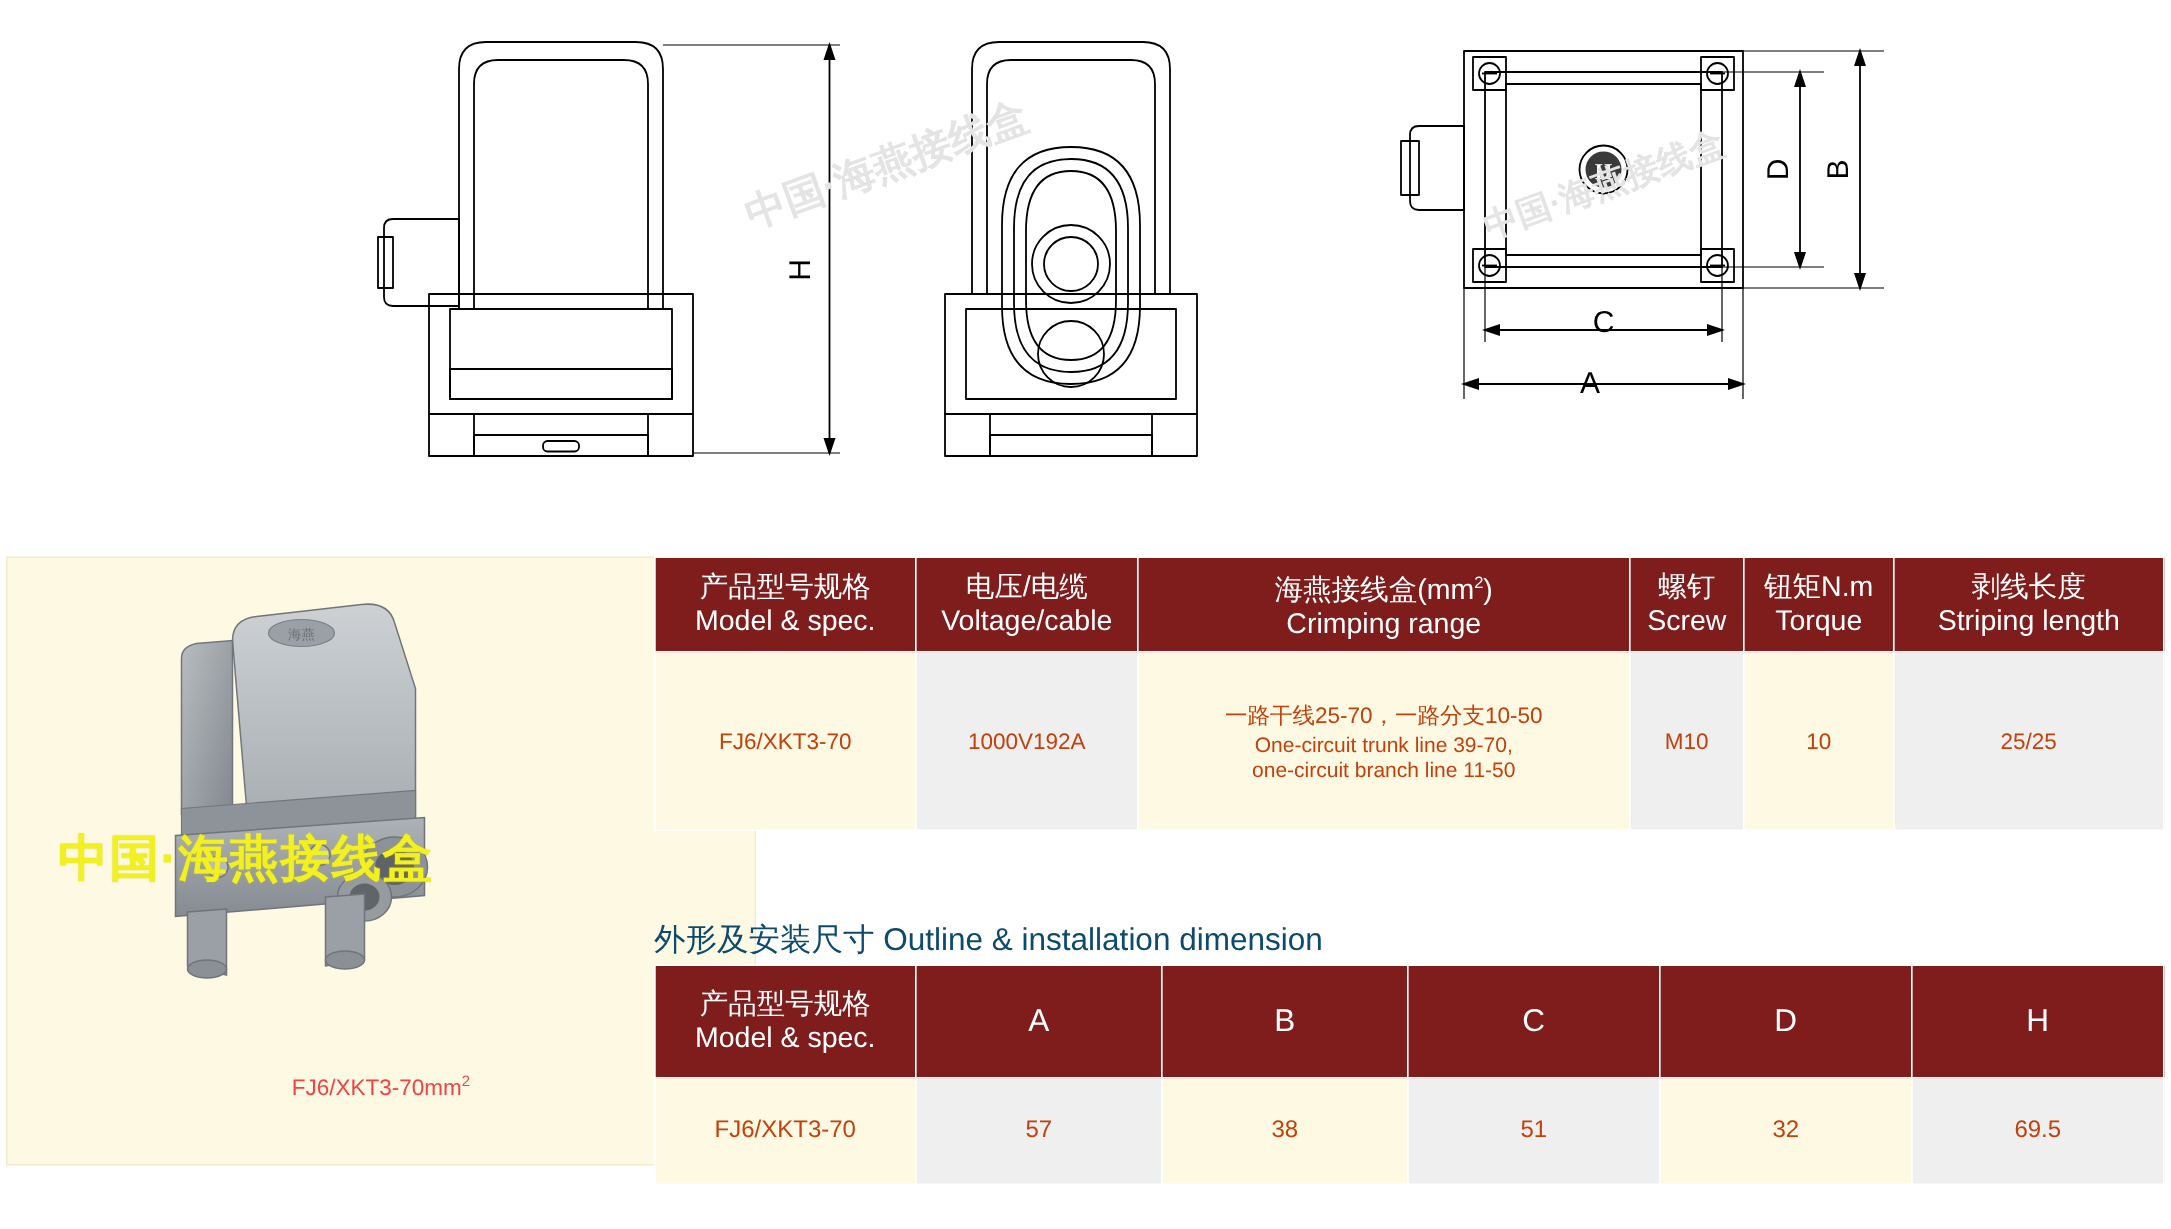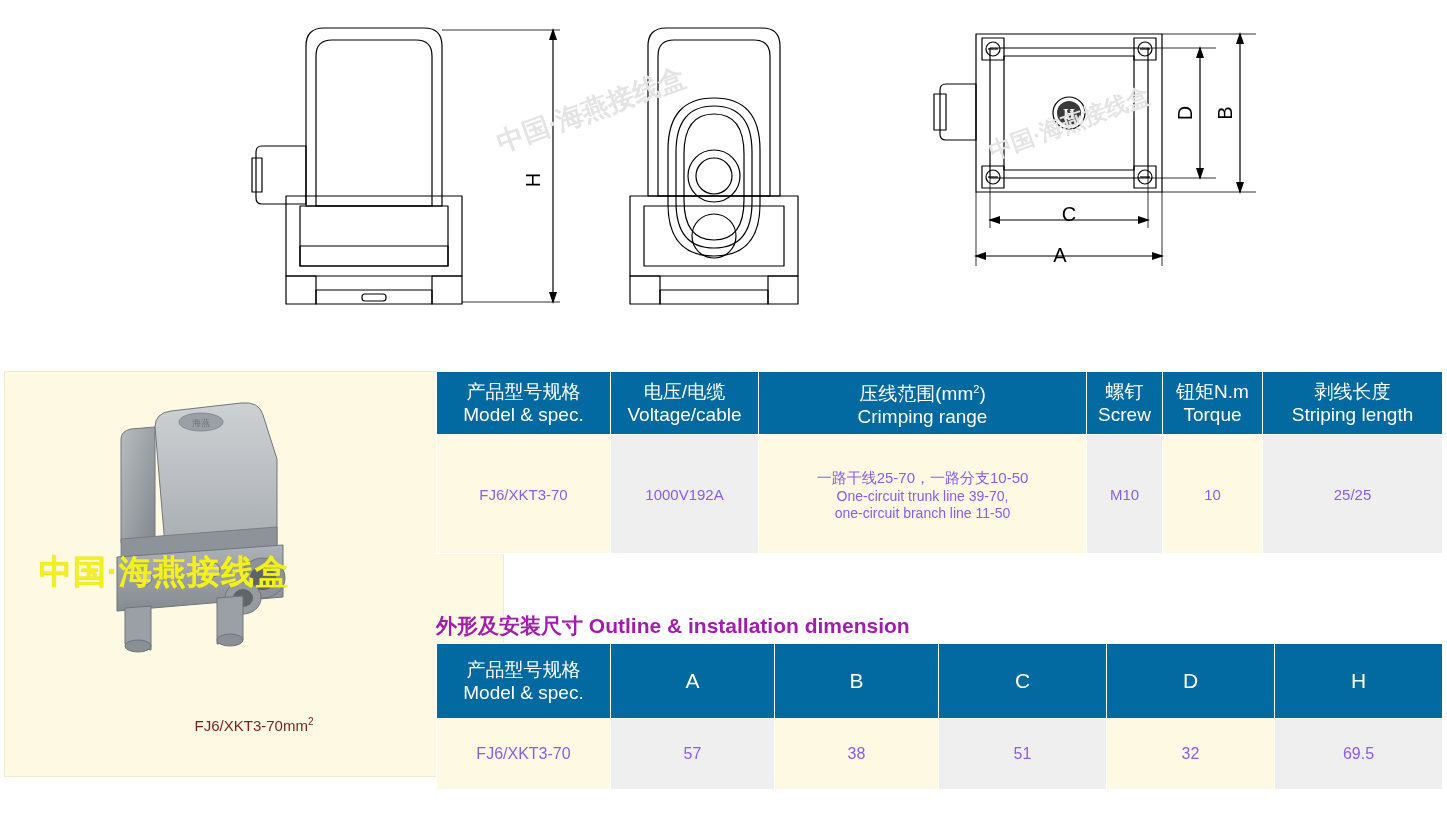--- a/index.html
+++ b/index.html
@@ -43,21 +43,21 @@
     background: #fdf9e3;
     border: 1px solid #f2eccc;
     box-sizing: border-box;
   }
   #photo-caption {
     position: absolute;
     left: 0; right: 0; bottom: 38px;
     text-align: center;
     font-size: 15px;
     line-height: 25px;
-    color: #7f1d1d;
+    color: #ef4444;
   }
   #photo-caption sup { font-size: 10px; }
   .photo-wm {
     position: absolute;
     left: 34px; top: 178px;
     font-size: 33px;
     font-weight: bold;
     color: #f3f01f;
     letter-spacing: 1px;
     text-shadow: 0 0 1px #d8d400;
@@ -79,49 +79,49 @@
     position: absolute;
     left: 436px; top: 643px;
     width: 1006px;
   }
   th, td {
     border: 1px solid #fff;
     text-align: center;
     vertical-align: middle;
   }
   .hdr {
-    background: #0369a1;
+    background: #7f1d1d;
     color: #ffffff;
     font-size: 19px;
     line-height: 23px;
     padding: 6px 2px;
     font-weight: normal;
   }
   .hdr .cn { display: block; }
   .hdr .en { display: block; }
   .hdr sup { font-size: 11px; }
 
   td.body {
     background: #efefef;
     font-size: 15px;
-    color: #8b5cf6;
+    color: #c2410c;
     height: 110px;
     padding: 4px 6px;
   }
   td.body.cream { background: #fdf9e3; }
   td.crimp .cn { display: block; font-size: 15px; line-height: 21px; }
   td.crimp .en { display: block; font-size: 14px; line-height: 17px; }
 
   
   #sec-title {
     position: absolute;
     left: 436px; top: 612px;
     font-size: 21px;
-    font-weight: bold;
-    color: #a21caf;
+    font-weight: normal;
+    color: #0c4a6e;
     white-space: nowrap;
   }
 
   #table2 td.body { height: 62px; font-size: 16px; }
   #table2 .hdr { height: 62px; }
   #table2 .hdr .ab { font-size: 21px; }
 </style>
 </head>
 <body>
 
@@ -294,21 +294,21 @@
     <tr>
       <th class="hdr">
         <span class="cn">产品型号规格</span>
         <span class="en">Model &amp; spec.</span>
       </th>
       <th class="hdr">
         <span class="cn">电压/电缆</span>
         <span class="en">Voltage/cable</span>
       </th>
       <th class="hdr">
-        <span class="cn"><span>压线范围(mm</span><sup>2</sup><span>)</span></span>
+        <span class="cn"><span>海燕接线盒(mm</span><sup>2</sup><span>)</span></span>
         <span class="en">Crimping range</span>
       </th>
       <th class="hdr">
         <span class="cn">螺钉</span>
         <span class="en">Screw</span>
       </th>
       <th class="hdr">
         <span class="cn">钮矩N.m</span>
         <span class="en">Torque</span>
       </th>

